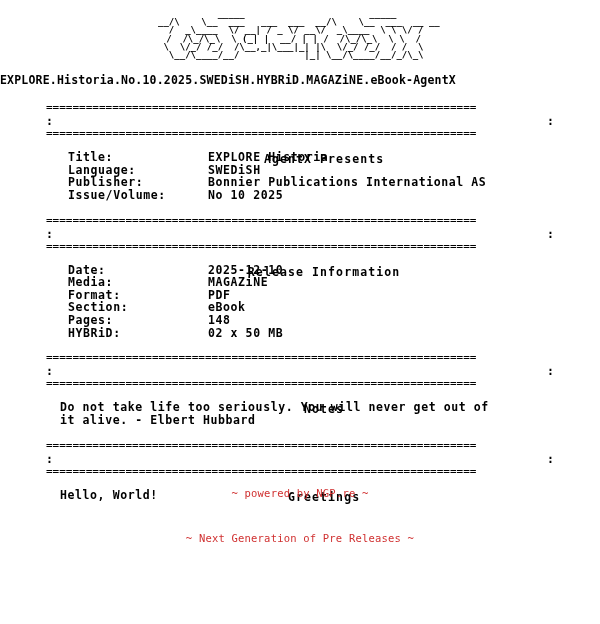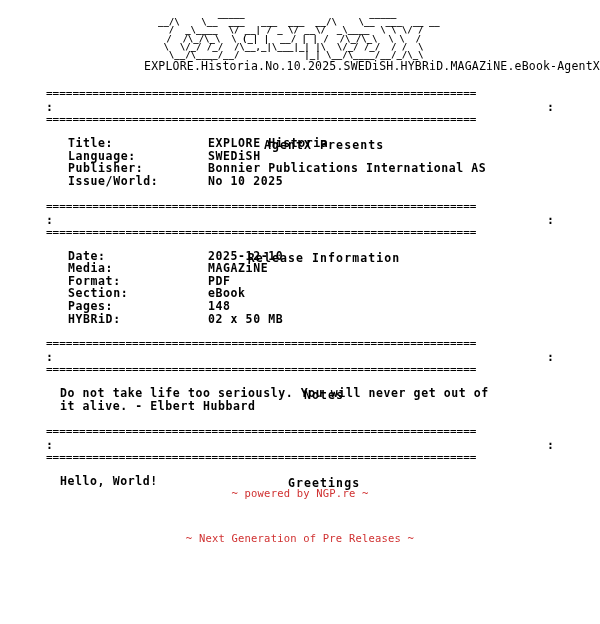--- a/index.html
+++ b/index.html
@@ -30,25 +30,26 @@
     font-size: 9px;
     line-height: 8.2px;
     letter-spacing: 0px;
     white-space: pre;
     color: #000000;
     font-weight: bold;
   }
 
   
   .release-title {
-    text-align: right;
-    font-family: "DejaVu Sans Mono", monospace;
-    font-size: 11.5px;
-    font-weight: normal;
+    text-align: left;
+    font-family: "DejaVu Sans Mono", monospace;
+    font-size: 11.5px;
+    font-weight: bold;
     letter-spacing: 0.2px;
+    margin-top: 14px;
     white-space: pre;
   }
 
   
   .body-wrap {
     padding: 0 46px;
     margin-top: 18px;
   }
 
   .rule {
@@ -159,21 +160,21 @@
       </tr>
       <tr>
         <td class="k">Language:</td>
         <td class="v">SWEDiSH</td>
       </tr>
       <tr>
         <td class="k">Publisher:</td>
         <td class="v">Bonnier Publications International AS</td>
       </tr>
       <tr>
-        <td class="k">Issue/World:</td>
+        <td class="k">Issue/Volume:</td>
         <td class="v">No 10 2025</td>
       </tr>
     </tbody>
       </table>
 
     <div class="gap-lg"></div>
 
     <div class="rule">=================================================================</div>
     <div class="section-head">
       <span class="edge-l">:</span>

